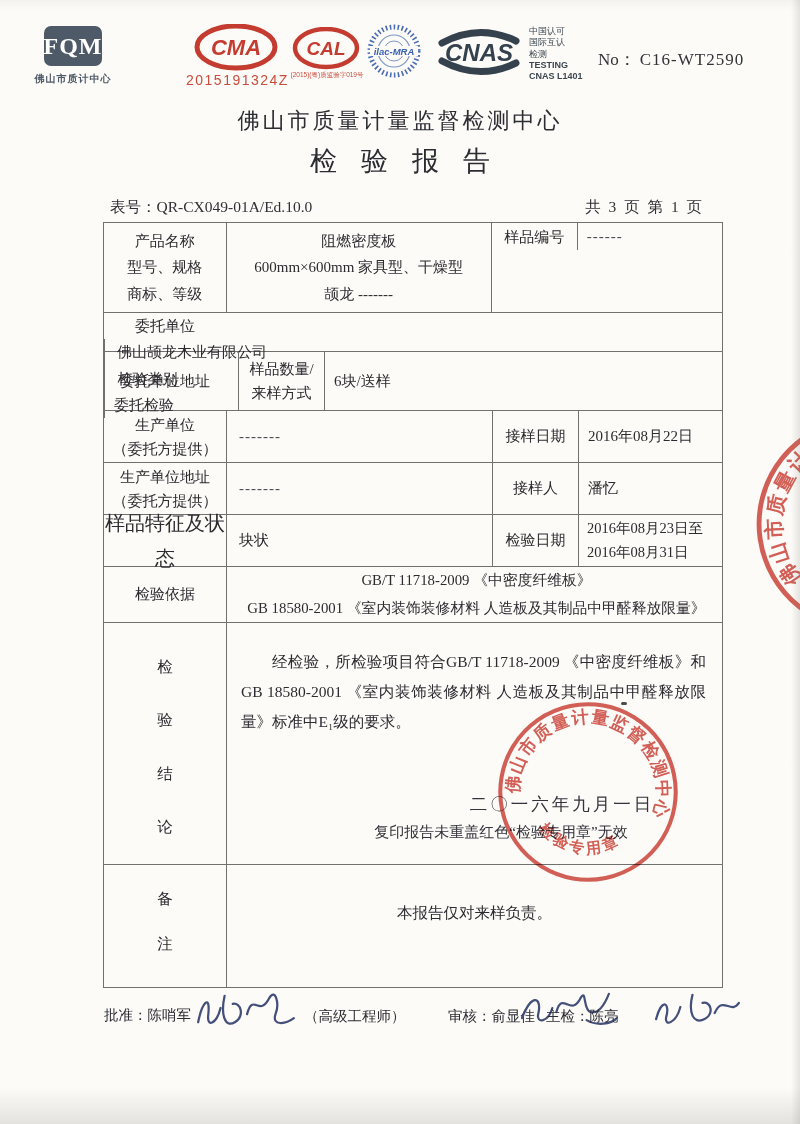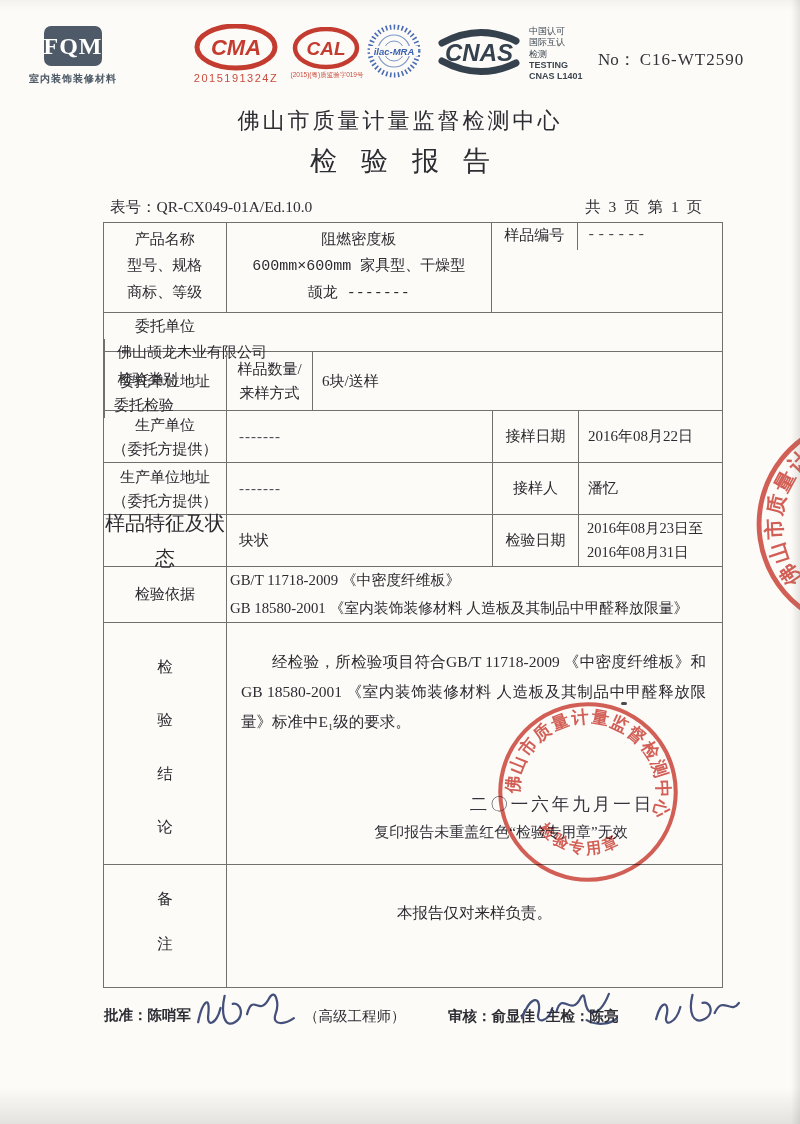--- a/index.html
+++ b/index.html
@@ -13,38 +13,38 @@
   }
   #page::after{content:"";position:absolute;right:0;top:0;width:9px;height:100%;
     background:linear-gradient(90deg,rgba(0,0,0,0),rgba(120,118,112,.18));pointer-events:none;}
   .abs{position:absolute;}
 
   
   .fqm-box{left:44px;top:26px;width:58px;height:40px;background:#4e5a67;border-radius:7px;
     color:#fff;font-weight:bold;font-size:24px;display:flex;align-items:center;justify-content:center;letter-spacing:1px;}
   .fqm-caption{left:22px;top:72px;width:102px;text-align:center;font-size:10px;color:#4e5a67;letter-spacing:1px;font-weight:bold;}
   .logo-num{font-family:"Liberation Sans",sans-serif;color:#c94c3c;}
-  .cma-num{left:186px;top:72px;width:100px;text-align:center;font-size:11px;letter-spacing:1.5px;}
+  .cma-num{left:186px;top:72px;width:100px;text-align:center;font-size:14px;letter-spacing:1.5px;}
   .cal-num{left:284px;top:71px;width:86px;text-align:center;font-size:6.5px;letter-spacing:0;}
   .cnas-caption{left:529px;top:26px;font-family:"Liberation Sans",sans-serif;color:#3c4650;font-size:9px;line-height:1.25;}
   .cnas-caption .b{font-weight:bold;}
   .report-no{left:598px;top:48px;font-size:17px;color:#33333a;}
   .report-no .val{letter-spacing:1px;margin-left:4px;}
 
   
   .org-title{left:0;top:106px;width:100%;text-align:center;font-size:22px;letter-spacing:3px;color:#2c2c33;}
   .report-title{left:0;top:143px;width:100%;text-align:center;font-size:27px;letter-spacing:24px;margin-left:12px;color:#2c2c33;}
   .meta-row{left:0;top:197px;width:100%;font-size:15.5px;color:#2f2f35;}
   .meta-form{position:absolute;left:110px;top:0;}
   .meta-pages{position:absolute;right:96px;top:0;letter-spacing:2px;}
 
   
   .tbl{left:103px;top:222px;width:620px;border:1px solid #70706e;box-sizing:border-box;font-size:15px;}
   .trow{display:flex;border-top:1px solid #70706e;box-sizing:border-box;}
-  .trow:first-child{border-top:none;font-family:Liberation Mono, monospace;}
+  .trow:first-child{border-top:none;}
   .tc{border-left:1px solid #70706e;box-sizing:border-box;display:flex;flex-direction:column;
       justify-content:center;align-items:center;text-align:center;line-height:1.75;}
   .tc:first-child{border-left:none;}
   .w0{width:122px;} .w1{width:266px;} .w2{width:86px;} .w3{flex:1;}
   .tl{align-items:flex-start;text-align:left;padding-left:12px;padding-right:6px;}
   .rh1{height:89px;} .rh2{height:39px;flex-direction:column;} .rh3{height:59px;} .rh4{height:52px;} .rh5{height:52px;}
   .rh6{height:52px;} .rh7{height:56px;} .rh8{height:242px;} .rh9{height:123px;}
   .tc23{width:232px;display:block;padding:0;}
   .sub{display:flex;box-sizing:border-box;}
   .sub1{height:61px;border-bottom:1px solid #70706e;}
@@ -57,39 +57,39 @@
   .vlabel{justify-content:space-between;font-size:15.5px;}
   .vlabel-concl{padding:30px 0 24px;}
   .vlabel-remark{padding:20px 0 30px;}
   .concl{position:relative;display:block;padding:0;}
   .concl-text{margin:0;padding:24px 16px 0 14px;text-indent:2em;font-size:15.5px;line-height:1.95;text-align:justify;}
   .concl-date{position:absolute;top:166px;left:170px;width:330px;text-align:center;font-size:17.5px;letter-spacing:3px;color:#33333b;}
   .concl-note{position:absolute;top:196px;left:109px;width:330px;text-align:center;font-size:15px;color:#33333b;}
   .remark-cell{justify-content:center;padding-bottom:26px;font-size:15.5px;}
 
   
-  .foot{font-size:14.5px;font-weight:bold;color:#2c2c33;}
+  .foot{font-size:14.5px;font-weight:normal;color:#2c2c33;}
   .sig{position:absolute;}
   .sig path{fill:none;stroke:#44507a;stroke-width:2.2;stroke-linecap:round;stroke-linejoin:round;}
 
   
   .stamp{position:absolute;mix-blend-mode:multiply;opacity:.88;pointer-events:none;}
   .stamp-main{left:486px;top:690px;transform:rotate(10deg);}
   .stamp-side{left:742px;top:402px;transform:rotate(-30deg);}
   .stamp text{font-family:"Liberation Sans",sans-serif;}
 
   .speck{left:621px;top:702px;width:6px;height:3px;background:#4b4b50;border-radius:2px;}
 </style>
 </head>
 <body>
 
 <div id="page">
 
   <div class="abs fqm-box">FQM</div>
-  <div class="abs fqm-caption">室内装饰装修材料</div>
+  <div class="abs fqm-caption">佛山市质计中心</div>
 
   <svg class="abs" style="left:193px;top:24px;" width="86" height="48" viewBox="0 0 86 48">
     <ellipse cx="43" cy="23" rx="39" ry="21" fill="none" stroke="#c43b2f" stroke-width="5"></ellipse>
     <text x="43" y="31" text-anchor="middle" font-size="22" font-weight="bold" font-style="italic" fill="#c43b2f" font-family="Liberation Sans,sans-serif">CMA</text>
   </svg>
   <div class="abs logo-num cma-num">2015191324Z</div>
 
   <svg class="abs" style="left:292px;top:27px;" width="68" height="44" viewBox="0 0 68 44">
     <ellipse cx="34" cy="21" rx="31" ry="19" fill="none" stroke="#c43b2f" stroke-width="4.5"></ellipse>
     <text x="34" y="28" text-anchor="middle" font-size="19" font-weight="bold" font-style="italic" fill="#c43b2f" font-family="Liberation Sans,sans-serif">CAL</text>
@@ -153,21 +153,21 @@
 
     <div class="trow rh2">
       <div class="tc w0">委托单位</div>
       <div class="tc w1 tl">佛山颉龙木业有限公司</div>
       <div class="tc w2">检验类别</div>
       <div class="tc w3 tl" style="padding-left:9px;">委托检验</div>
     </div>
 
     <div class="trow rh3">
       <div class="tc w0">委托单位地址</div>
-      <div class="tc w2" style="line-height:1.6;">
+      <div class="tc w2" style="line-height:1.6;margin-left:12px;">
         <div>样品数量/</div>
         <div>来样方式</div>
       </div>
       <div class="tc w3 tl" style="padding-left:9px;">6块/送样</div>
     </div>
 
     <div class="trow rh4">
       <div class="tc w0" style="line-height:1.6;">
         <div>生产单位</div>
         <div>（委托方提供）</div>
@@ -192,21 +192,21 @@
       <div class="tc w1 tl">块状</div>
       <div class="tc w2">检验日期</div>
       <div class="tc w3 tl small-dates" style="padding-left:8px;">
         <div>2016年08月23日至</div>
         <div>2016年08月31日</div>
       </div>
     </div>
 
     <div class="trow rh7">
       <div class="tc w0">检验依据</div>
-      <div class="tc w3 tl basis-lines" style="padding-left:3px;">
+      <div class="tc w3 tl basis-lines" style="padding-left:10px;align-items:center;">
         <div>GB/T 11718-2009 《中密度纤维板》</div>
         <div>GB 18580-2001 《室内装饰装修材料  人造板及其制品中甲醛释放限量》</div>
       </div>
     </div>
 
     <div class="trow rh8">
       <div class="tc w0 vlabel vlabel-concl">
         <div>检</div>
         <div>验</div>
         <div>结</div>

